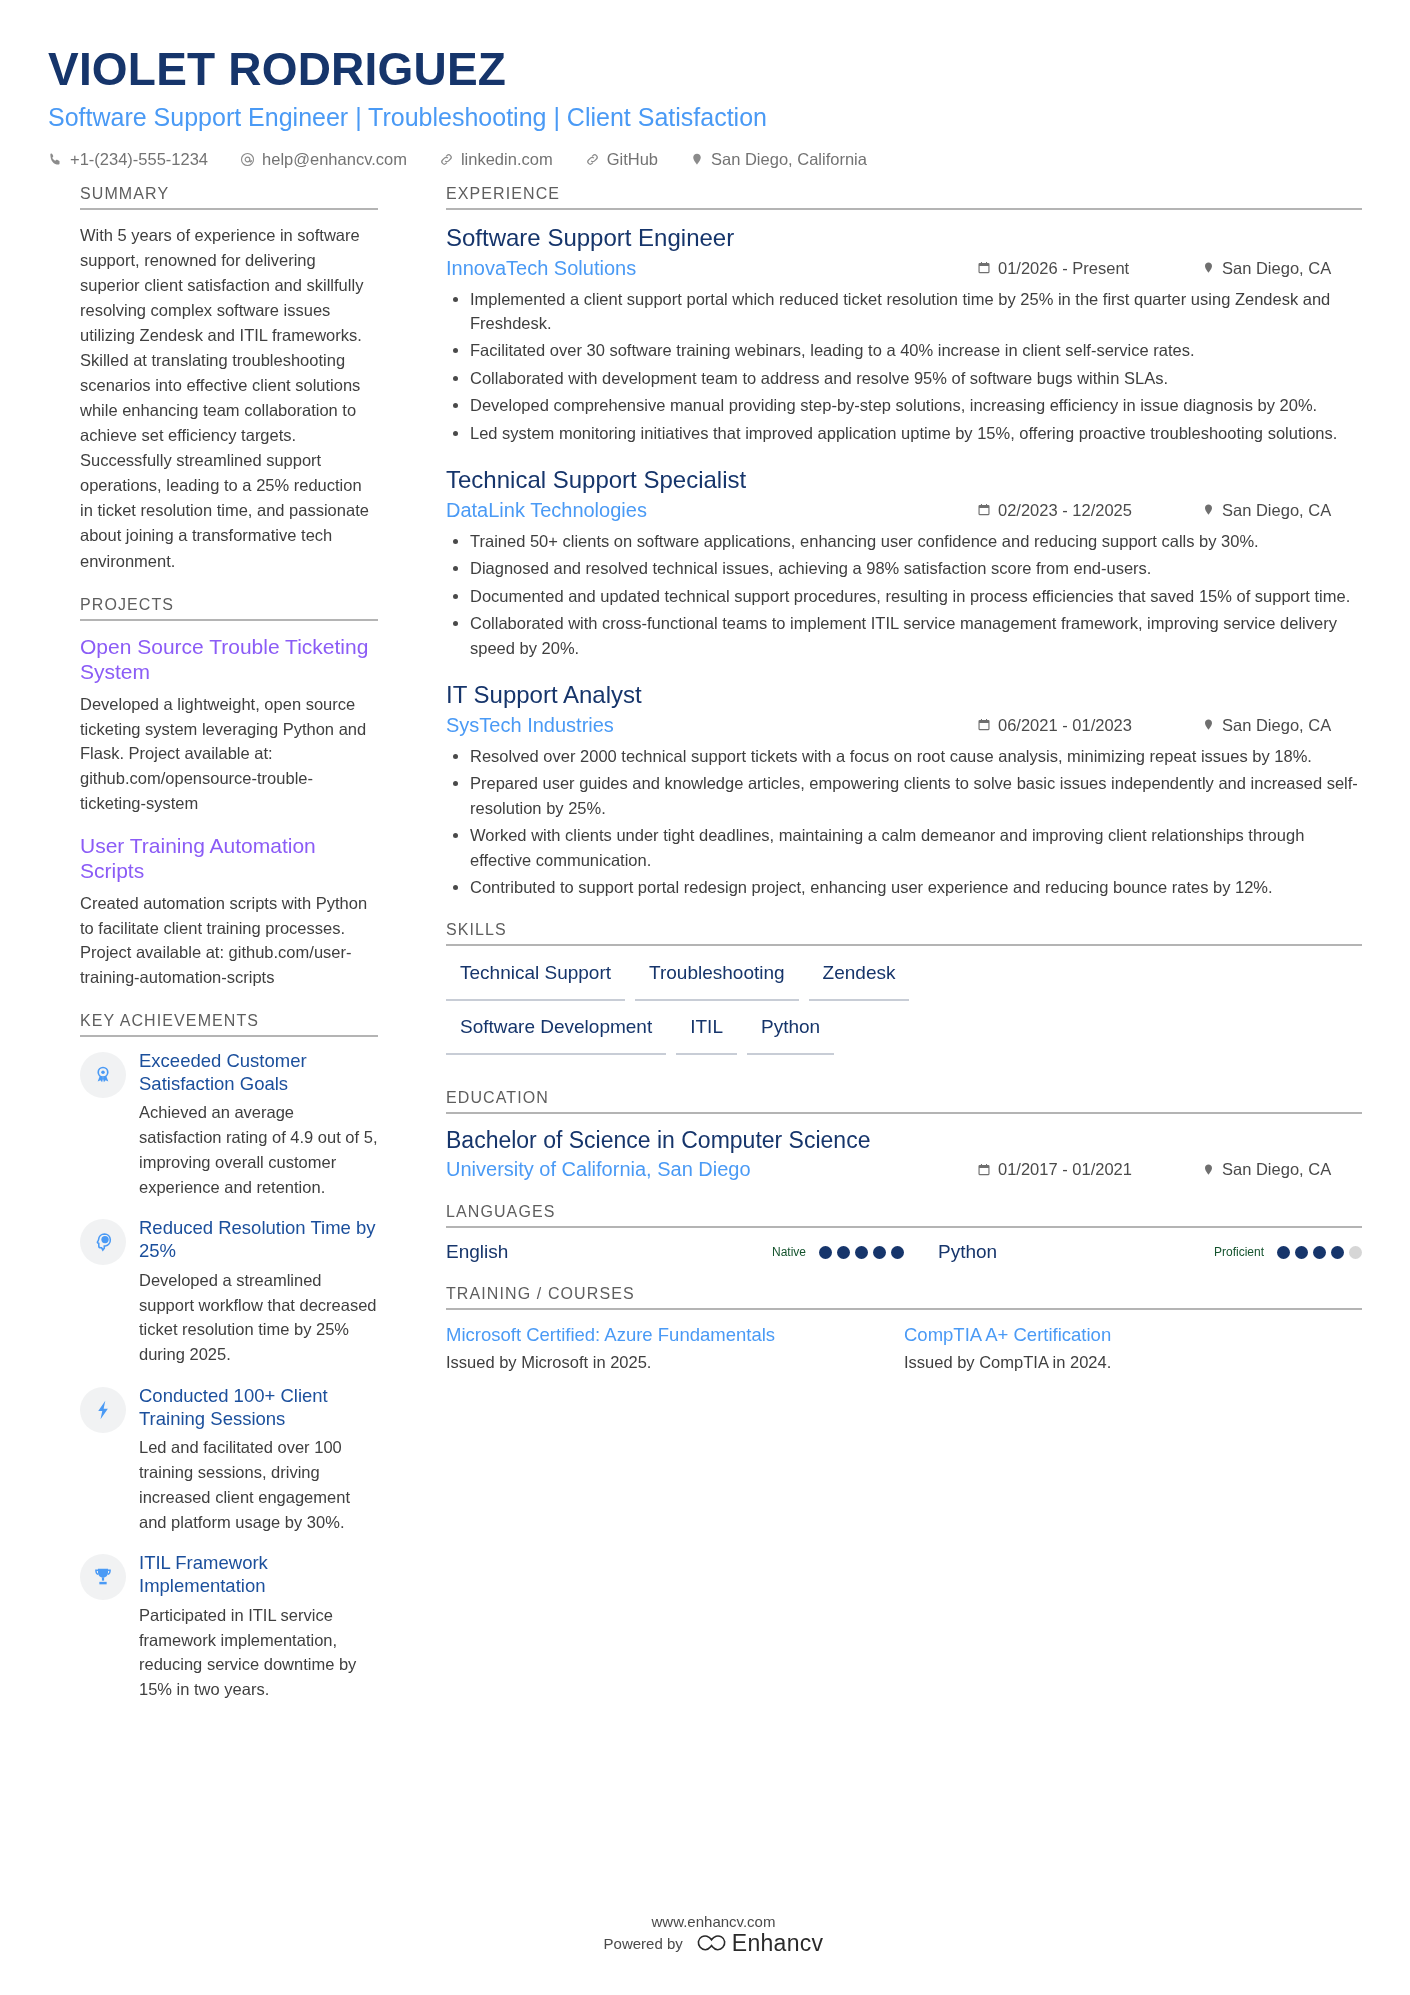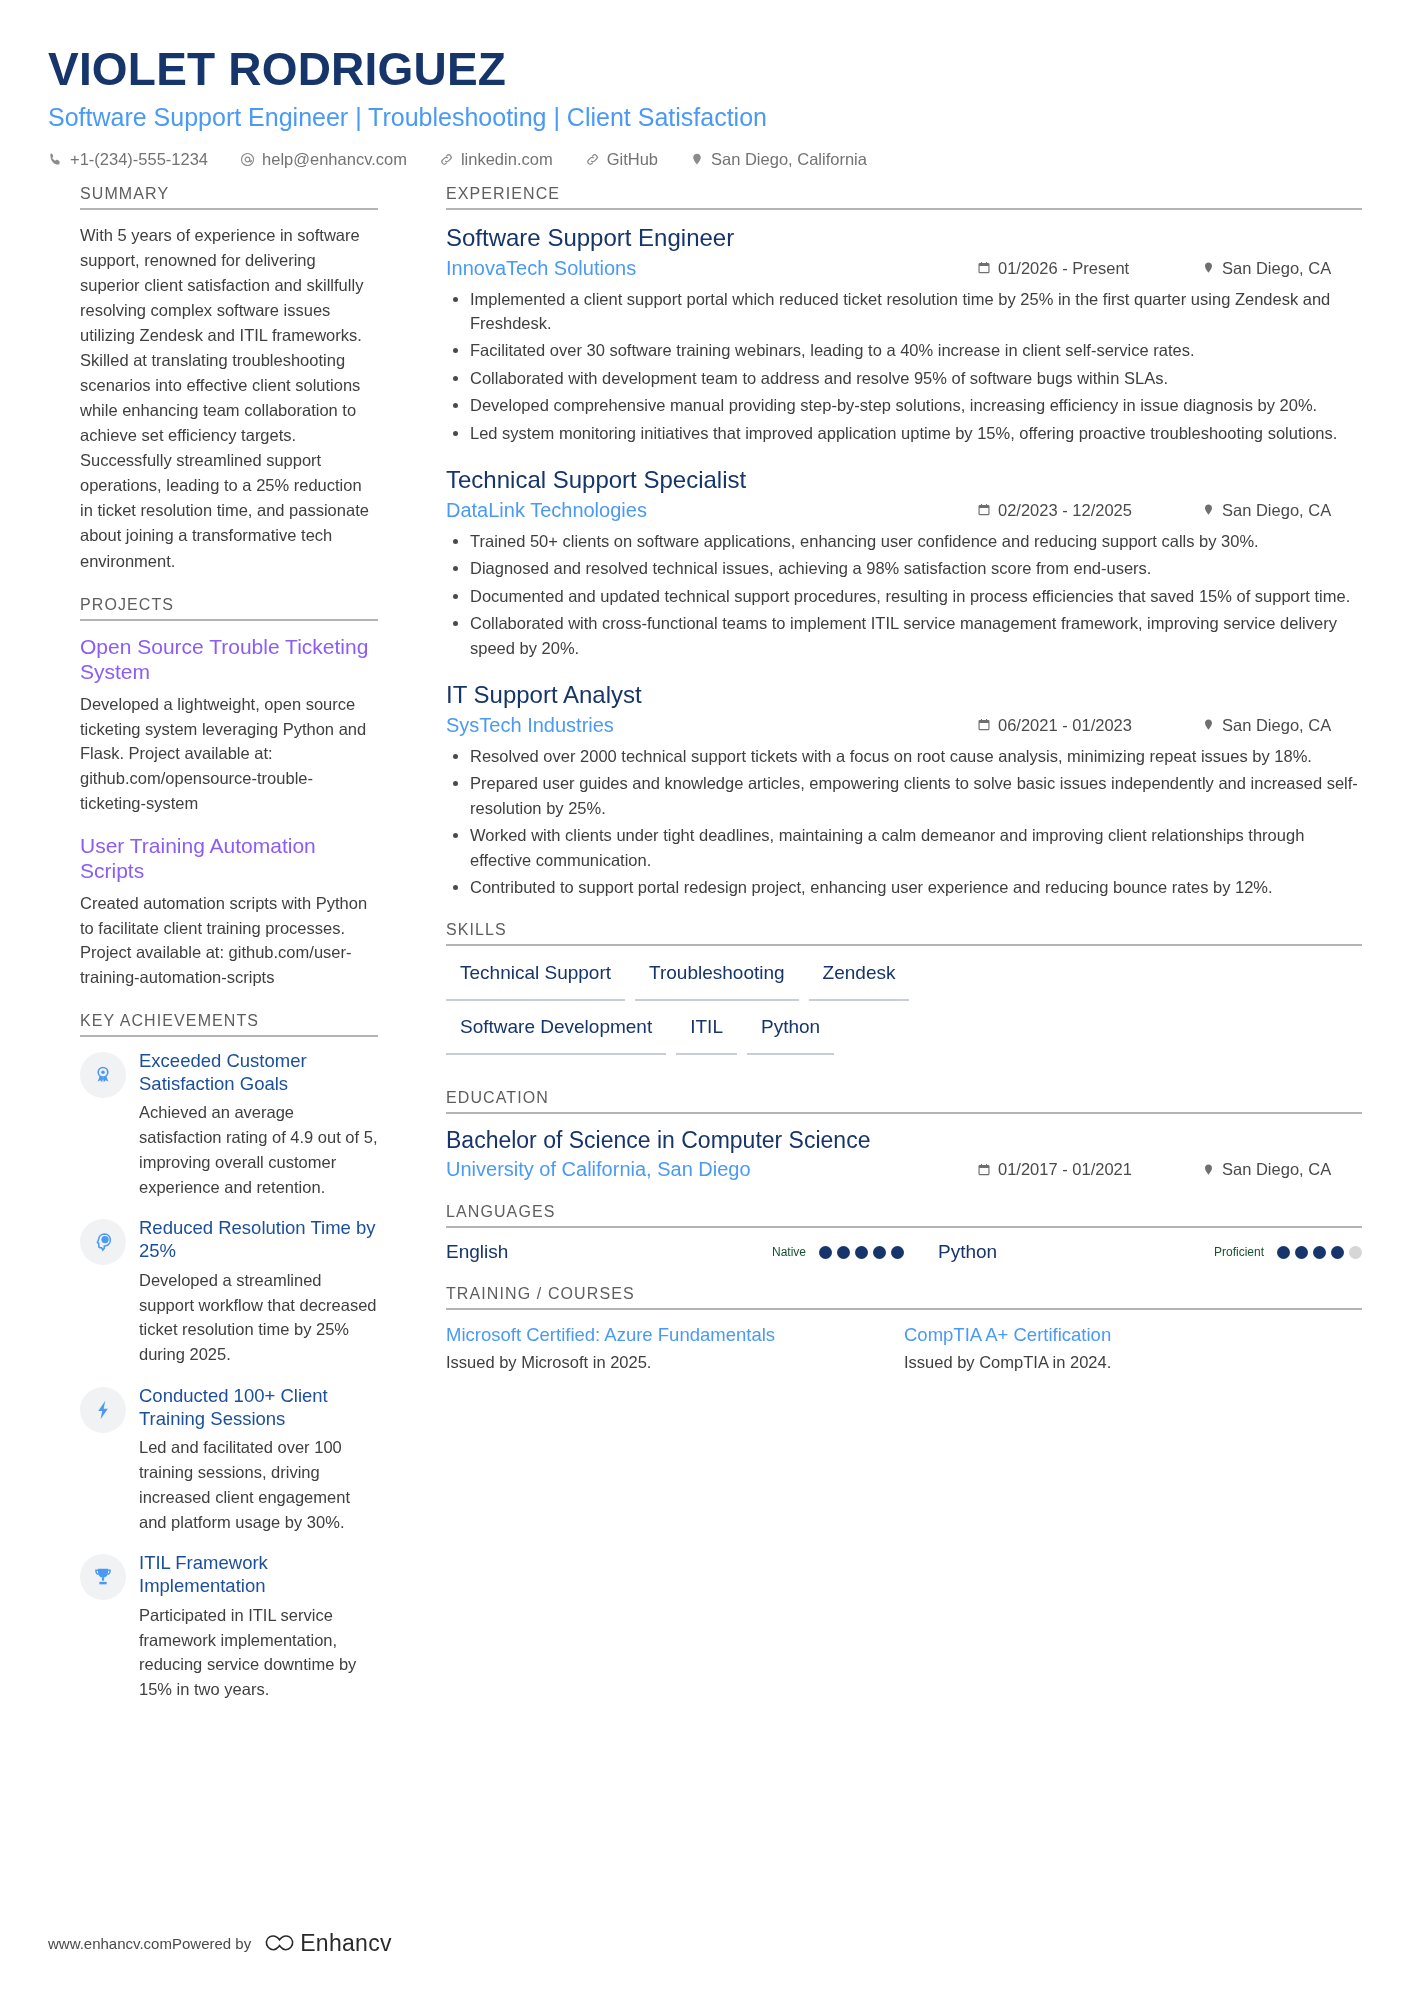--- a/index.html
+++ b/index.html
@@ -220,20 +220,21 @@
   
   .footer {
     position: absolute;
     left: 48px; right: 31px;
     bottom: 38px;
     display: flex;
     align-items: center;
     justify-content: flex-start;
     font-size: 15px;
     color: #4a4a4a;
+    flex-direction: column;
   }
   .powered { display: flex; align-items: center; gap: 12px; }
   .brand-mark { display: inline-flex; align-items: center; gap: 3px; }
   .brand-text { font-size: 23px; color: #2a2a2a; letter-spacing: .3px; }
 </style>
 </head>
 <body>
 
 <div class="page">
 

